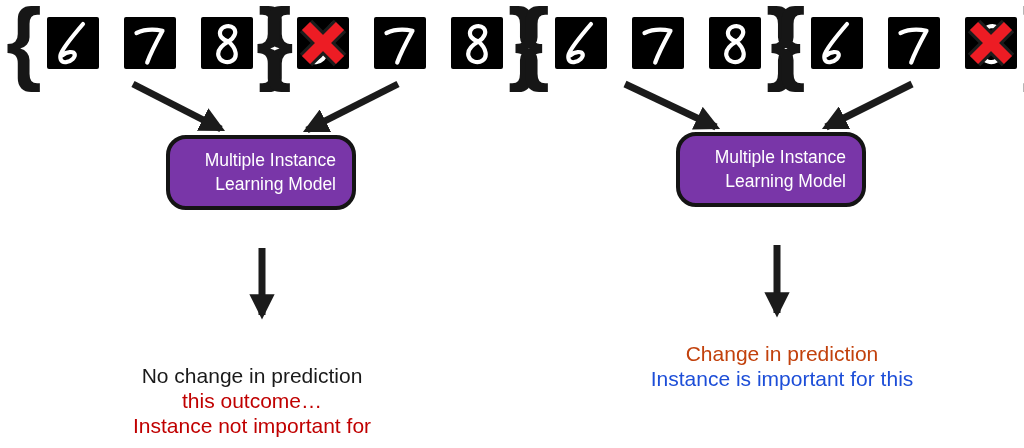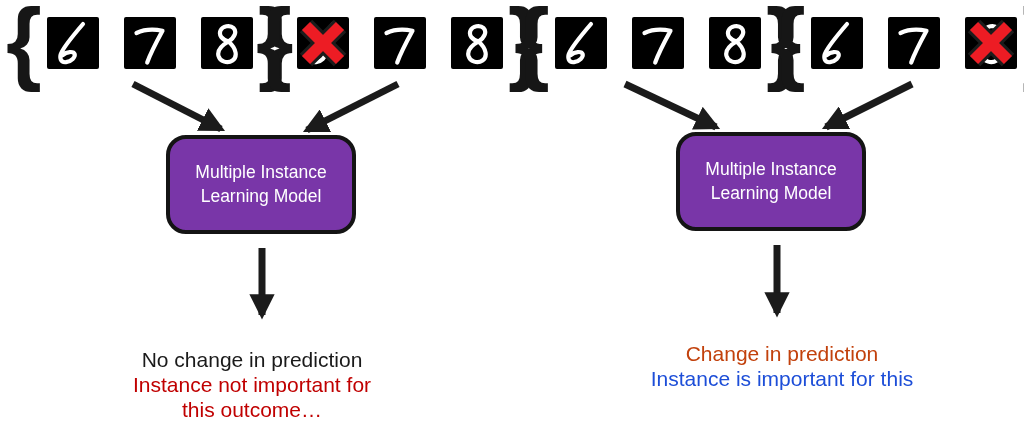--- a/index.html
+++ b/index.html
@@ -12,31 +12,31 @@
     font-size:92px; font-weight:bold; color:#161616; line-height:70px;
     display:block; transform:translateY(-2px);
   }
   .tiles { display:flex; gap:25px; margin:0 5px; }
   .tile {
     width:52px; height:52px; background:#000000; border-radius:2px;
     position:relative; flex:0 0 auto;
   }
   .tile svg { position:absolute; inset:0; }
   .model-box {
-    position:absolute; width:190px; height:99px; background:#7936A8;
+    position:absolute; width:190px; height:75px; background:#7936A8;
     border:4px solid #141414; border-radius:20px; box-sizing:border-box;
-    display:flex; align-items:center; justify-content:center; text-align:center;
+    display:flex; align-items:center; justify-content:center; text-align:right;
   }
   .model-label {
     color:#ffffff; font-size:17.5px; line-height:1.35; padding:0 16px;
   }
   #model-box-left  { left:166px; top:135px; }
   #model-box-right { left:676px; top:132px; }
   .outcome { position:absolute; text-align:center; }
-  #outcome-left  { left:88px;  top:347px; width:328px; }
+  #outcome-left  { left:88px;  top:363px; width:328px; }
   #outcome-right { left:606px; top:341px; width:352px; }
   .outcome-heading { color:#1a1a1a; font-size:21px; line-height:25px; }
   .outcome-detail  { font-size:21px; line-height:25px; }
   #arrow-layer { position:absolute; left:0; top:0; pointer-events:none; }
 </style>
 </head>
 <body>
 
 <div id="canvas">
 
@@ -156,22 +156,22 @@
   <div class="model-box" id="model-box-left" style="background: rgb(121, 54, 168); border-color: rgb(20, 20, 20);">
     <div class="model-label">Multiple Instance Learning Model</div>
   </div>
   <div class="model-box" id="model-box-right" style="background: rgb(121, 54, 168); border-color: rgb(20, 20, 20);">
     <div class="model-label">Multiple Instance Learning Model</div>
   </div>
 
   <div class="outcome" id="outcome-left">
     <div class="outcome-heading" style="color: rgb(26, 26, 26);">No change in prediction</div>
     <div class="outcome-detail" id="outcome-left-detail" style="color: rgb(192, 0, 0);">
+      <div>this outcome…</div>
       <div>Instance not important for</div>
-      <div>this outcome…</div>
     </div>
   </div>
   <div class="outcome" id="outcome-right">
     <div class="outcome-heading" style="color: #c2410c;">Change in prediction</div>
     <div class="outcome-detail" id="outcome-right-detail" style="color: #1d4ed8;">
       <div>Instance is important for this</div>
     </div>
   </div>
 
 </div>

